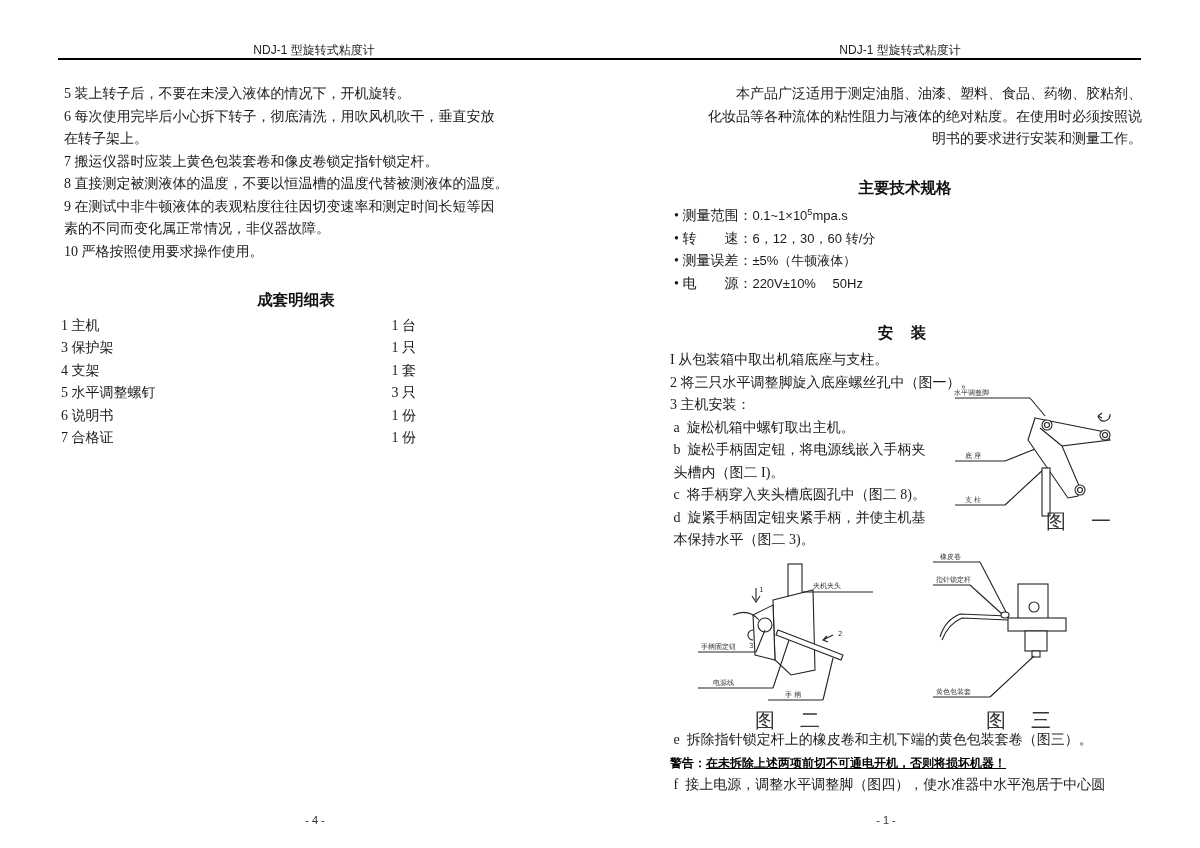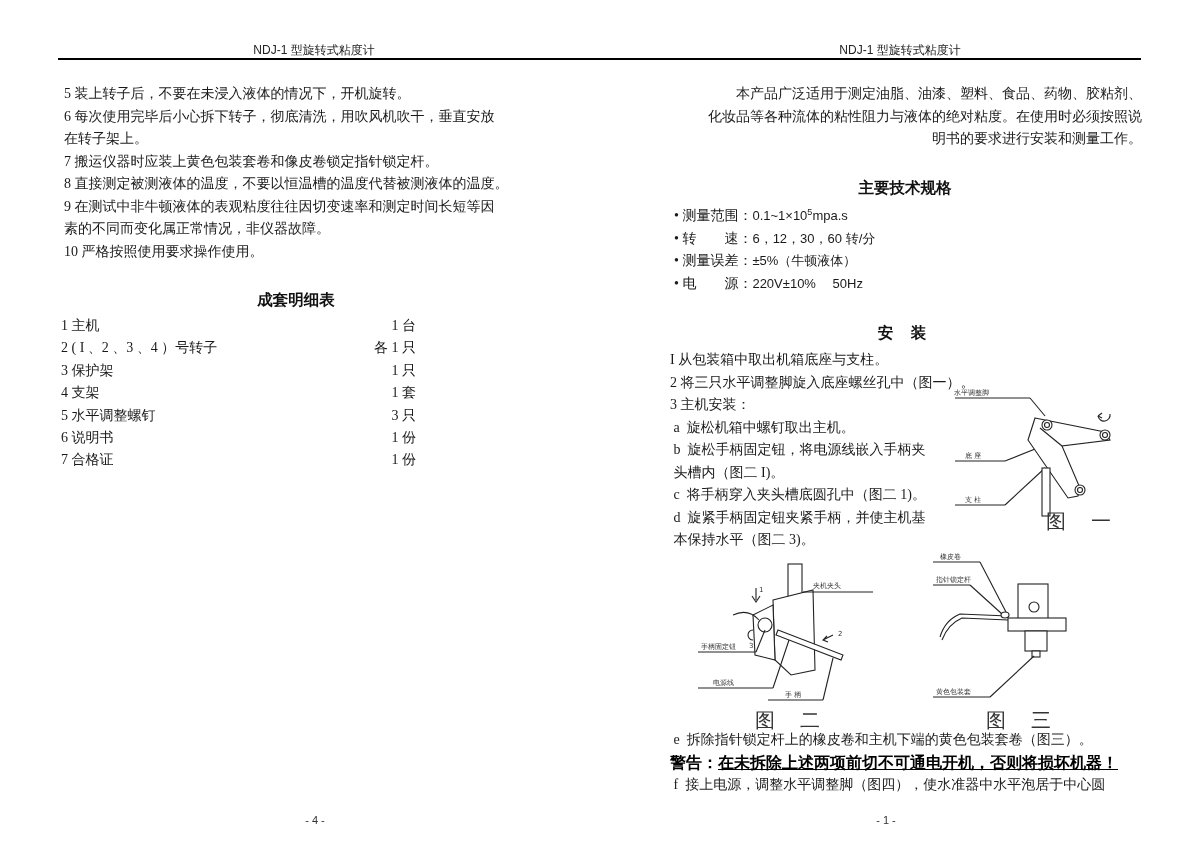--- a/index.html
+++ b/index.html
@@ -19,21 +19,21 @@
   .col { position: absolute; font-size: 14px; line-height: 22.5px; }
   .line { white-space: nowrap; }
   .para-indent { text-indent: 2em; }
   .section-title {
     font-family: "DejaVu Sans", "Liberation Sans", sans-serif; font-weight: bold; font-size: 15.5px;
     text-align: center; color: #111;
   }
   .kit-row { display: flex; justify-content: space-between; height: 22.4px; }
   .kit-row .qty { text-align: right; }
   .spec { white-space: nowrap; }
-  .warn { font-weight: bold; font-family: "DejaVu Sans", "Liberation Sans", sans-serif; font-size: 16px; color: #000; }
+  .warn { font-weight: bold; font-family: "DejaVu Sans", "Liberation Sans", sans-serif; font-size: 12px; color: #000; }
   .warn .u { text-decoration: underline; }
   .fig { position: absolute; }
   .fig-label { font-size: 7px; fill: #333; font-family: "DejaVu Sans", sans-serif; }
   .fig-caption { position: absolute; font-size: 20px; letter-spacing: 10px; color: #333; }
   sup { font-size: 9px; line-height: 0; }
 </style>
 </head>
 <body>
 
 <div class="hdr-title" style="left:164px;">NDJ-1 型旋转式粘度计</div>
@@ -52,24 +52,20 @@
 </div>
 
 <div class="col section-title" style="left:61px; top:289px; width:470px;">成套明细表</div>
 
 <div class="col" style="left:61px; top:315px; width:355px;">
   <div class="kit-row">
       <span>1  主机</span>
       <span class="qty">1 台</span>
     </div>
   <div class="kit-row">
-      <span>2 ( I 、2 、3 、4 ）号转子</span>
-      <span class="qty">各 1 只</span>
-    </div>
-  <div class="kit-row">
       <span>3  保护架</span>
       <span class="qty">1 只</span>
     </div>
   <div class="kit-row">
       <span>4  支架</span>
       <span class="qty">1 套</span>
     </div>
   <div class="kit-row">
       <span>5  水平调整螺钉</span>
       <span class="qty">3 只</span>
@@ -111,21 +107,21 @@
 
 <div class="col section-title" style="left:670px; top:322px; width:470px; letter-spacing:6px;">安  装</div>
 
 <div class="col" style="left:670px; top:349px; width:290px;">
   <div class="line">I  从包装箱中取出机箱底座与支柱。</div>
   <div class="line">2  将三只水平调整脚旋入底座螺丝孔中（图一）。</div>
   <div class="line">3  主机安装：</div>
   <div class="line" style="white-space:pre;"> a  旋松机箱中螺钉取出主机。</div>
   <div class="line" style="white-space:pre;"> b  旋松手柄固定钮，将电源线嵌入手柄夹</div>
   <div class="line" style="white-space:pre;"> 头槽内（图二 I)。</div>
-  <div class="line" style="white-space:pre;"> c  将手柄穿入夹头槽底圆孔中（图二 1)。</div>
+  <div class="line" style="white-space:pre;"> c  将手柄穿入夹头槽底圆孔中（图二 8)。</div>
   <div class="line" style="white-space:pre;"> d  旋紧手柄固定钮夹紧手柄，并使主机基</div>
   <div class="line" style="white-space:pre;"> 本保持水平（图二 3)。</div>
 </div>
 
 <svg class="fig" style="left:950px; top:388px;" width="175" height="140" viewBox="0 0 175 140">
   <g stroke="#222" stroke-width="1.1" fill="none">
     <line x1="5" y1="10" x2="80" y2="10"></line>
     <line x1="80" y1="10" x2="95" y2="28"></line>
     <line x1="5" y1="73" x2="55" y2="73"></line>
     <line x1="55" y1="73" x2="100" y2="55"></line>

